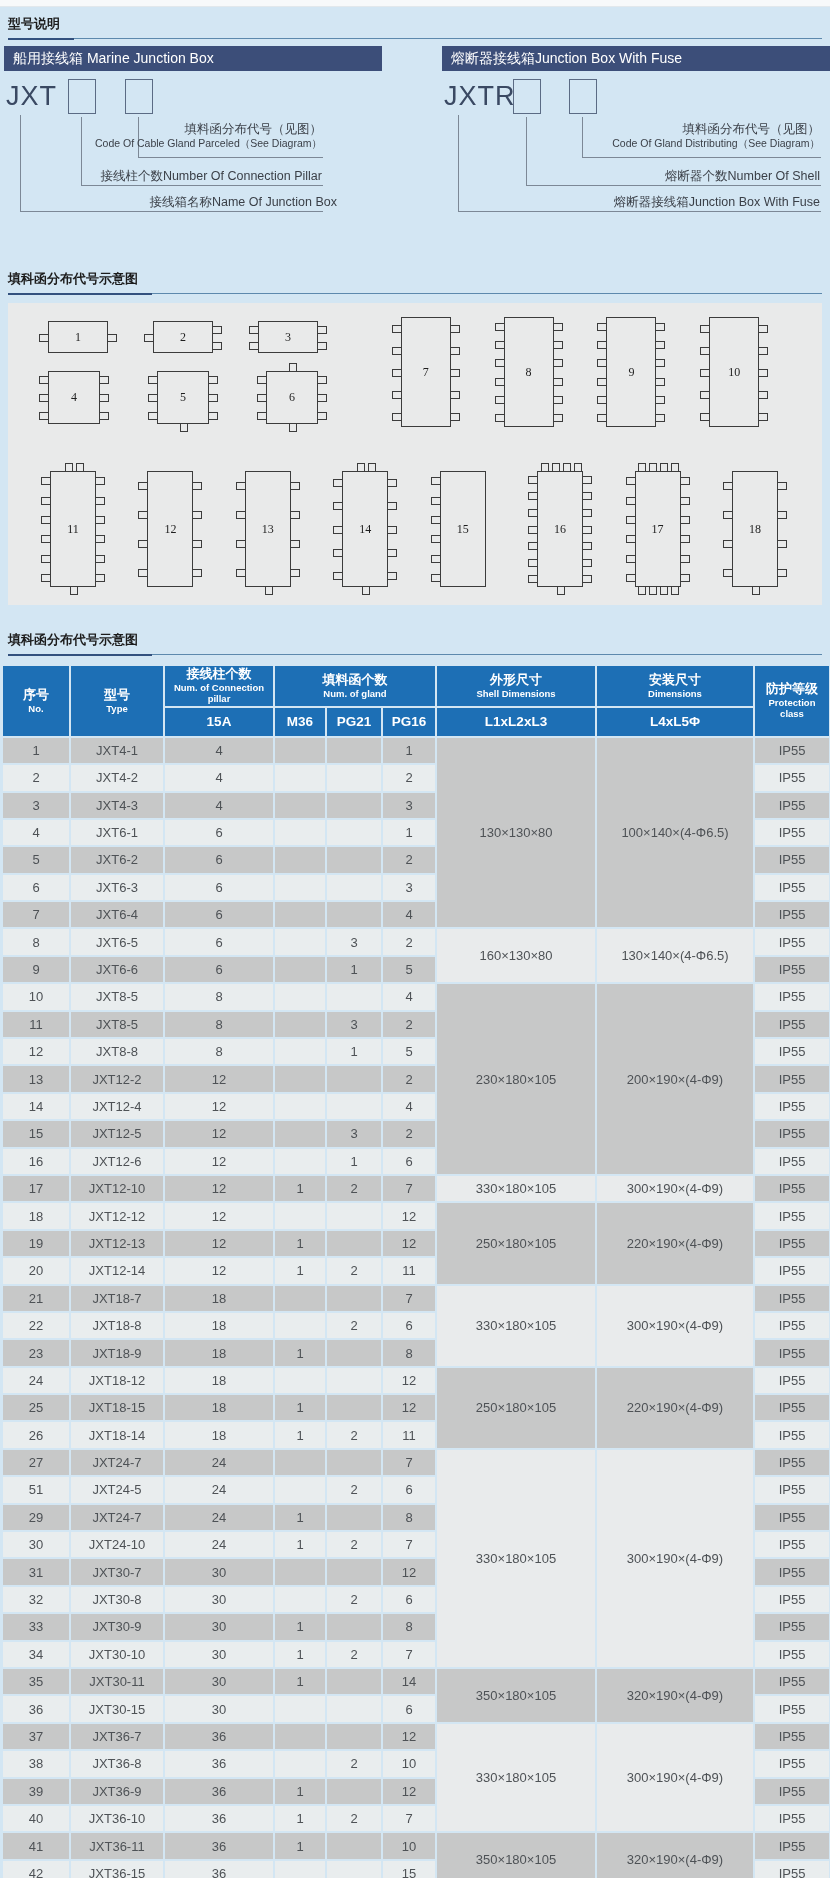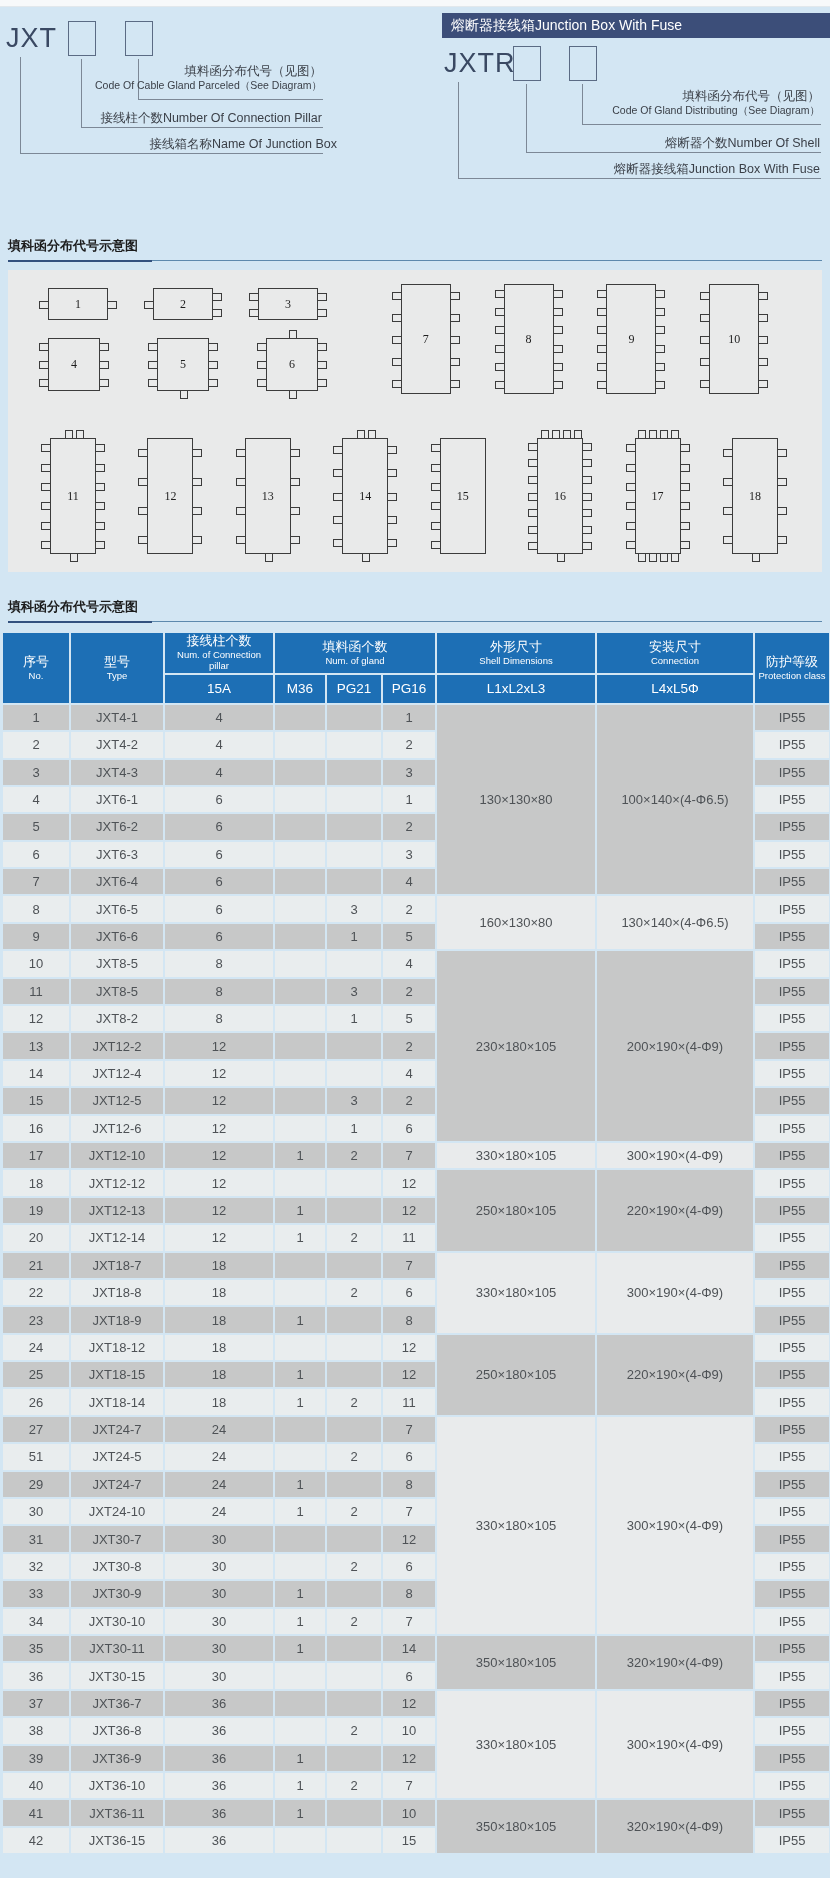--- a/index.html
+++ b/index.html
@@ -41,38 +41,43 @@
   .tab.t { top:-9px; width:8px; height:9px; }
   .tab.b { bottom:-9px; width:8px; height:9px; }
 
   
   .jxt-table { border-collapse:separate; border-spacing:2px; table-layout:fixed; width:828px; margin:8px 0 0 1px; }
   .jxt-table th, .jxt-table td { text-align:center; vertical-align:middle; overflow:hidden; }
   .jxt-table thead th { background:#1d6fb5; color:#ffffff; font-weight:normal; }
   .hcn { font-size:13px; line-height:1.15; }
   .hen { font-size:9.5px; line-height:1.2; }
   .hsub { font-size:13.5px; }
-  .jxt-table thead tr th { height:26px; }
+  .jxt-table thead tr th { height:26px;font-weight:bold; }
   .jxt-table tbody td { height:23.4px; font-size:13px; color:#4e5256; }
   td.dark { background:#c7c8c8; }
   td.light { background:#e9edee; }
   td.dim { font-size:12.5px; color:#4a4e52; }
   td.dim-dark { background:#c7c8c8; }
   td.dim-light { background:#e9ebec; }
 </style>
 </head>
 <body>
 
 <div class="page">
   <div class="top-strip"></div>
 
+  <div class="sec-row">
+    <span class="sec-title">型号说明</span>
+    <span class="sec-line"></span>
+  </div>
 
   <div class="blocks">
 
     <div class="block1">
+      <div class="block-bar">船用接线箱 Marine Junction Box</div>
       <div class="model-area">
         <span class="model-code">JXT</span>
         <span class="code-box" style="left:64px"></span>
         <span class="code-box" style="left:121px"></span>
         <div class="ann" style="left:134px;top:46px;width:184px;height:40px"></div>
         <div class="ann" style="left:77px;top:46px;width:241px;height:68px"></div>
         <div class="ann" style="left:16px;top:44px;width:302px;height:96px"></div>
         <div class="ann-label" style="right:60px;top:50px">
           <div class="cn">填料函分布代号（见图）</div>
           <div class="en">Code Of Cable Gland Parceled（See Diagram）</div>
@@ -382,21 +387,21 @@
         <th colspan="3">
           <div class="hcn">填料函个数</div>
           <div class="hen">Num. of gland</div>
         </th>
         <th>
           <div class="hcn">外形尺寸</div>
           <div class="hen">Shell Dimensions</div>
         </th>
         <th>
           <div class="hcn">安装尺寸</div>
-          <div class="hen">Connection</div>
+          <div class="hen">Dimensions</div>
         </th>
         <th rowspan="2">
           <div class="hcn">防护等级</div>
           <div class="hen">Protection class</div>
         </th>
       </tr>
       <tr>
         <th class="hsub">15A</th>
         <th class="hsub">M36</th>
         <th class="hsub">PG21</th>
@@ -506,21 +511,21 @@
           <td class="dark">11</td>
           <td class="dark">JXT8-5</td>
           <td class="dark">8</td>
           <td class="dark"></td>
           <td class="dark">3</td>
           <td class="dark">2</td>
           <td class="dark">IP55</td>
         </tr>
         <tr>
           <td class="light">12</td>
-          <td class="light">JXT8-2</td>
+          <td class="light">JXT8-8</td>
           <td class="light">8</td>
           <td class="light"></td>
           <td class="light">1</td>
           <td class="light">5</td>
           <td class="light">IP55</td>
         </tr>
         <tr>
           <td class="dark">13</td>
           <td class="dark">JXT12-2</td>
           <td class="dark">12</td>

